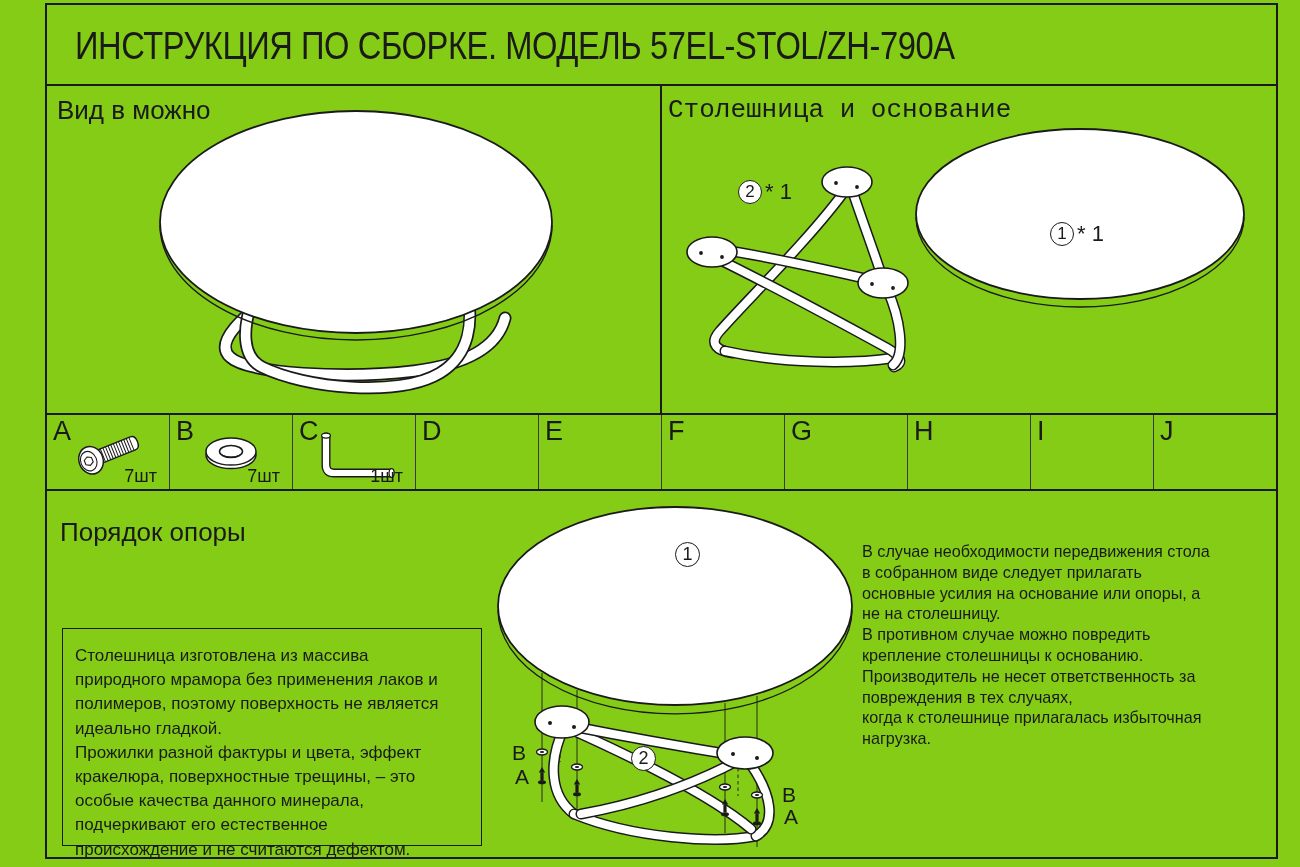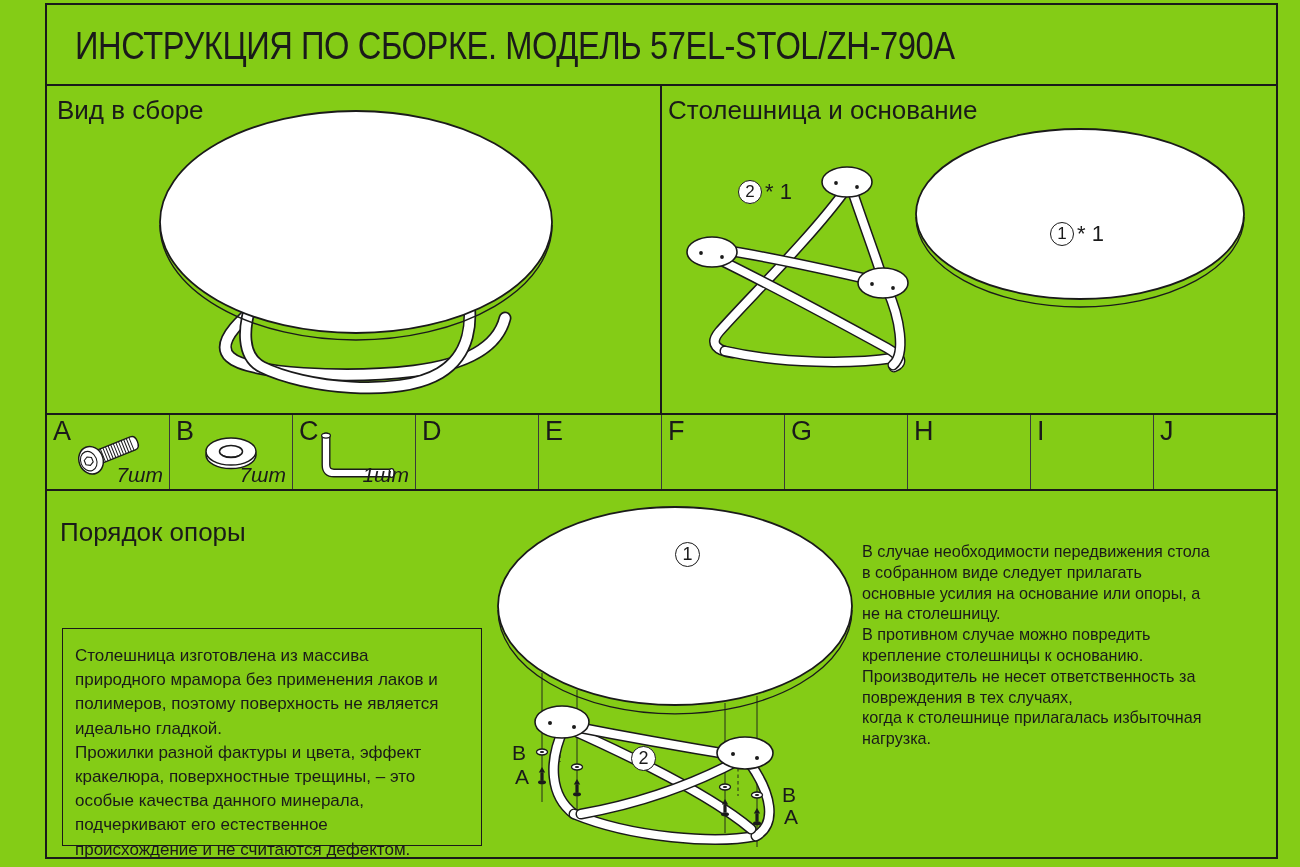--- a/index.html
+++ b/index.html
@@ -14,21 +14,21 @@
   .doc-title{left:75px;top:24px;font-size:38px;line-height:44px;white-space:nowrap;
              transform:scaleX(.86);transform-origin:left center;letter-spacing:-.5px;}
   .sec-title{font-size:26px;line-height:30px;white-space:nowrap;}
   
   .hw-row{left:47px;top:413px;width:1229px;height:78px;display:flex;box-sizing:border-box;
           border-top:2px solid #1a1a1a;border-bottom:2px solid #1a1a1a;}
   .hw-cell{flex:1 1 0;position:relative;border-right:1px solid #3a3a3a;box-sizing:border-box;
            display:flex;align-items:center;justify-content:center;}
   .hw-cell:last-child{border-right:none;}
   .hw-letter{position:absolute;left:6px;top:1px;font-size:27px;line-height:30px;}
-  .hw-qty{position:absolute;right:6px;bottom:2px;font-size:21px;font-style:italic;}
+  .hw-qty{position:absolute;right:12px;bottom:2px;font-size:18px;}
   .hw-icon{margin-top:8px;}
   
   .note{white-space:pre-line;}
   .marble-box{left:62px;top:628px;width:420px;height:218px;border:1.5px solid #1a1a1a;
               box-sizing:border-box;padding:15px 12px;font-size:17px;line-height:24.2px;}
   .handling{left:862px;top:541px;width:420px;font-size:16.2px;line-height:20.8px;}
   
   .dlabel{display:flex;align-items:center;gap:3px;white-space:nowrap;}
   .circ{display:inline-flex;align-items:center;justify-content:center;border:1.6px solid #1a1a1a;
         border-radius:50%;box-sizing:border-box;background:#fff;}
@@ -47,22 +47,22 @@
 <body>
 
 <div class="page">
 
   <div class="abs frame"></div>
   <div class="abs hline" style="left:47px;top:84px;width:1229px;"></div>
   <div class="abs vline" style="left:660px;top:86px;height:327px;"></div>
 
   <div class="abs doc-title">ИНСТРУКЦИЯ ПО СБОРКЕ. МОДЕЛЬ 57EL-STOL/ZH-790A</div>
 
-  <div class="abs sec-title" style="left:57px;top:95px;">Вид в сборе</div>
-  <div class="abs sec-title" style="left:668px;top:95px;">Столешница и основание</div>
+  <div class="abs sec-title" style="left:57px;top:95px;">Вид в можно</div>
+  <div class="abs sec-title" style="left:668px;top:95px;font-family:Liberation Mono, monospace;">Столешница и основание</div>
   <div class="abs sec-title" style="left:60px;top:517px;">Порядок опоры</div>
 
   <svg class="abs" style="left:46px;top:86px;" width="613" height="327" viewBox="0 0 613 327">
     <g>
       <path class="tk" d="M 236,200 C 195,232 168,256 184,271 C 202,288 300,293 368,285 C 424,278 452,260 459,232"></path>
       <path class="tw" d="M 236,200 C 195,232 168,256 184,271 C 202,288 300,293 368,285 C 424,278 452,260 459,232"></path>
       <path class="tk" d="M 419,196 C 430,238 422,270 394,287 C 352,312 258,302 216,281 C 196,271 196,243 207,212"></path>
       <path class="tw" d="M 419,196 C 430,238 422,270 394,287 C 352,312 258,302 216,281 C 196,271 196,243 207,212"></path>
     </g>
     <ellipse cx="310" cy="136" rx="196" ry="111" fill="#fff" stroke="#1a1a1a" stroke-width="1.8"></ellipse>

